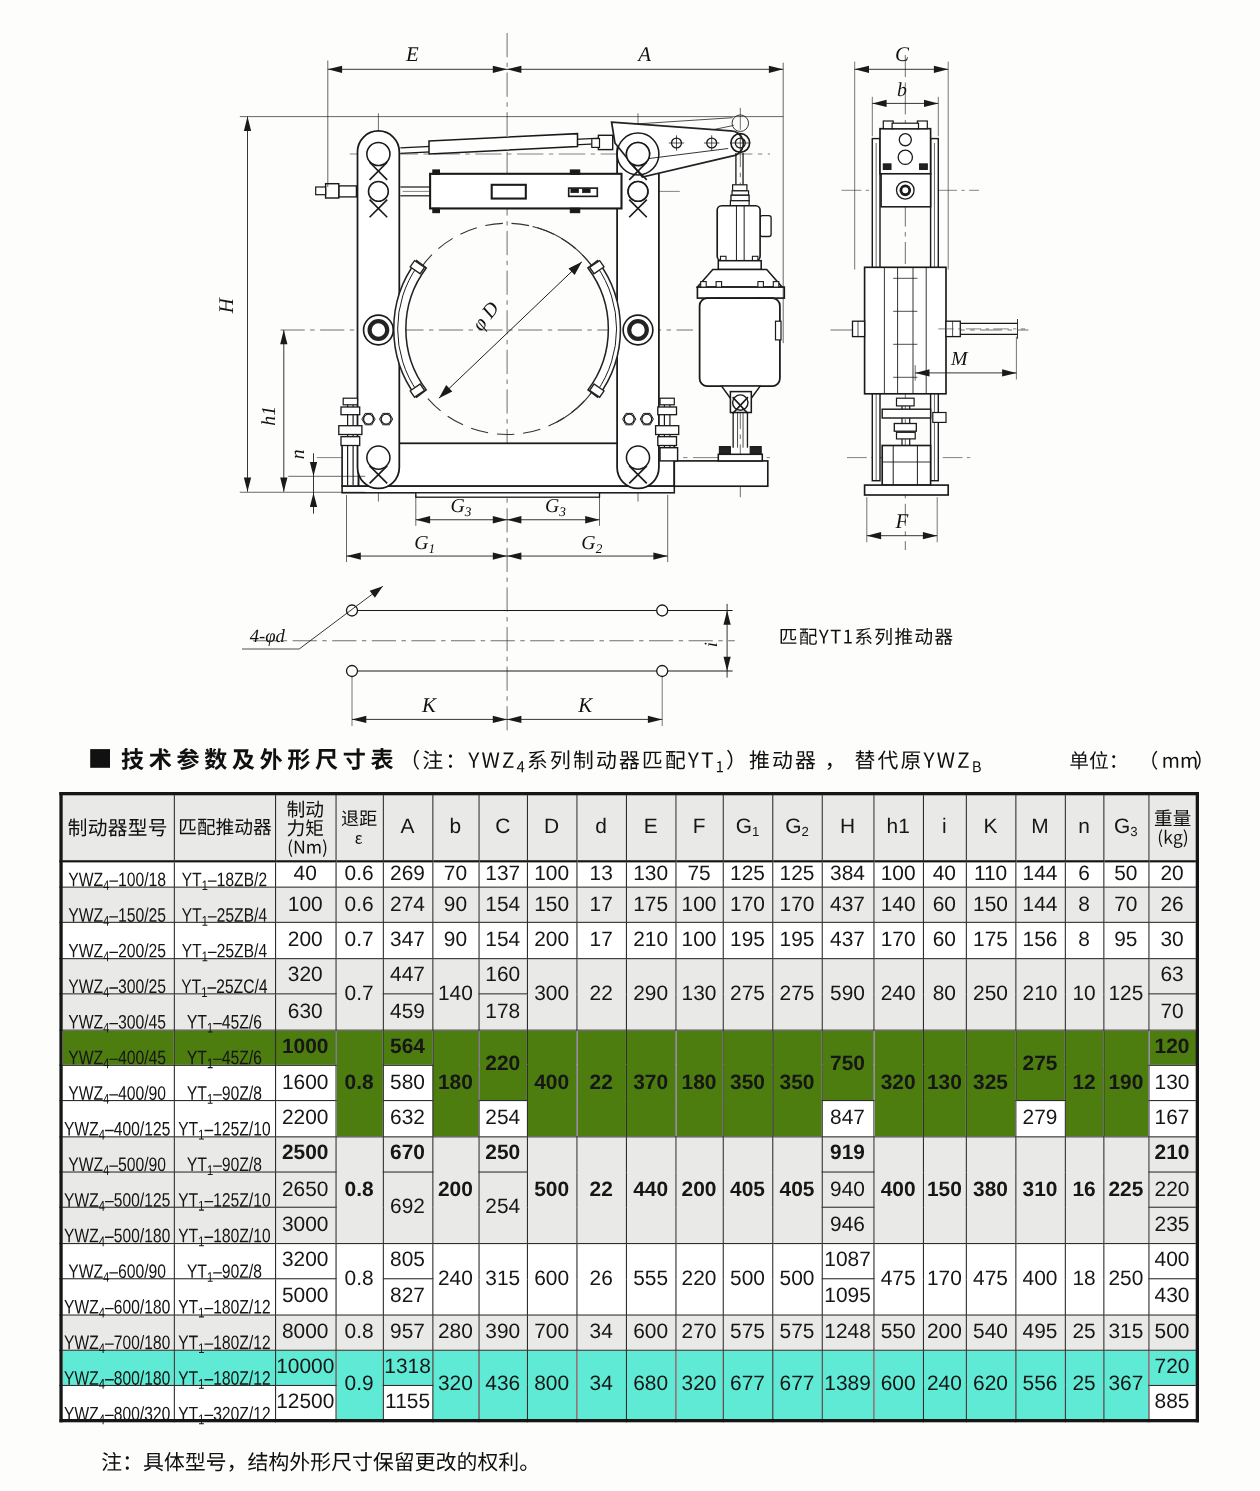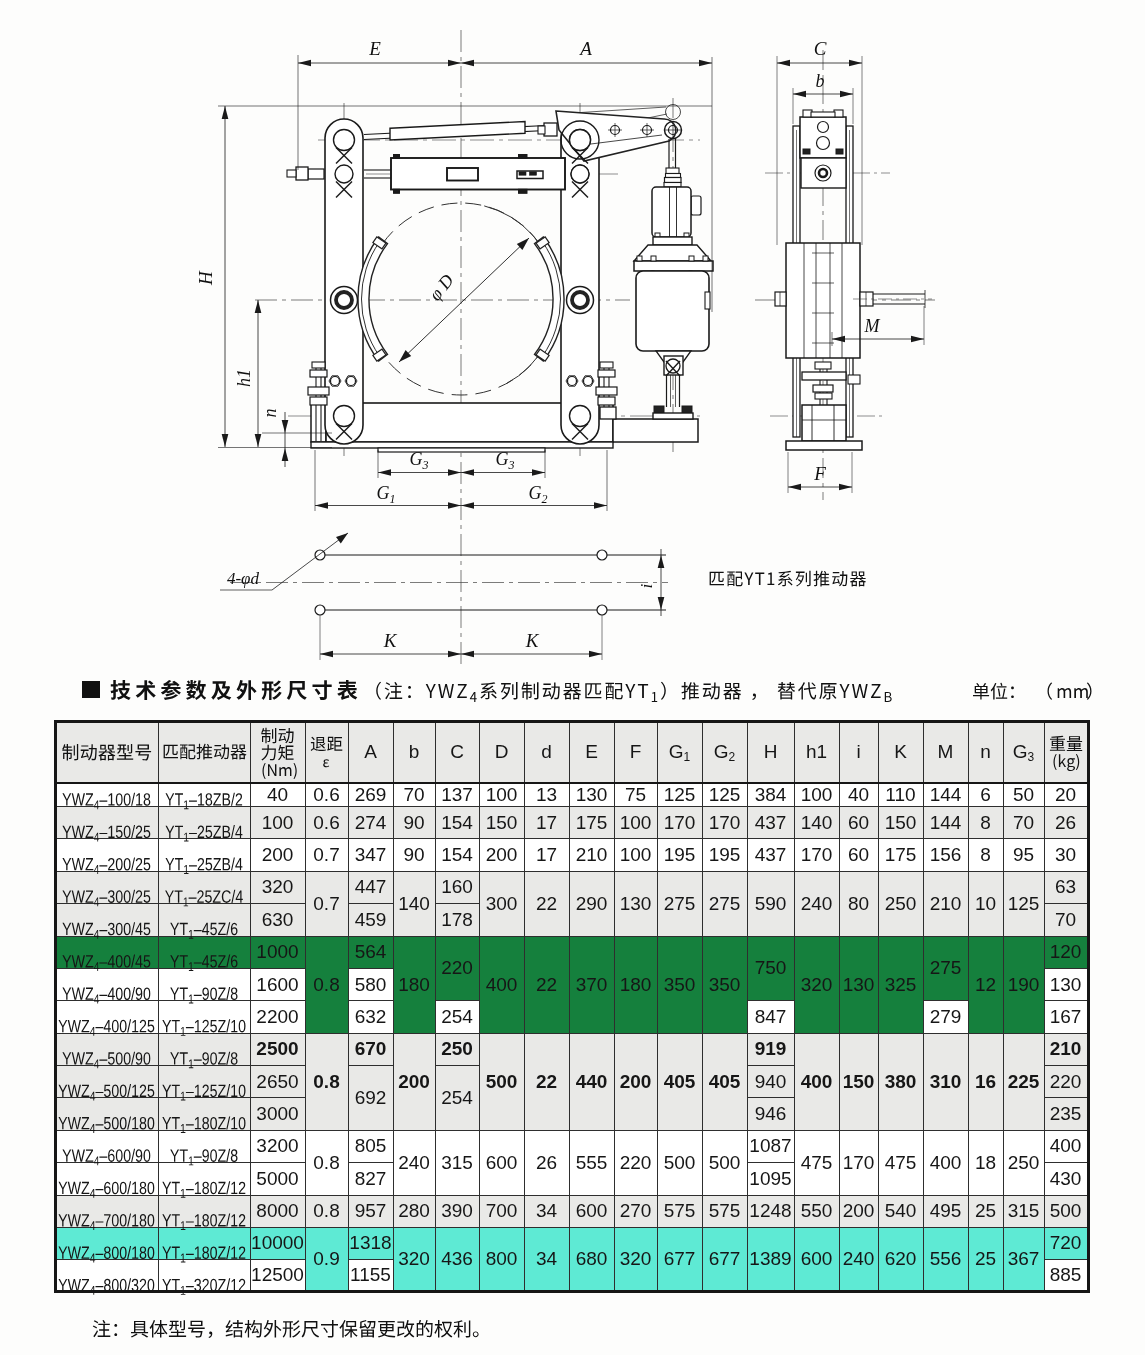--- a/index.html
+++ b/index.html
@@ -154,21 +154,21 @@
         <td>63</td>
       </tr>
 <tr style="height:32.375px;background:#e9e9e7;">
         <td></td>
         <td></td>
         <td>630</td>
         <td>459</td>
         <td>178</td>
         <td>70</td>
       </tr>
-<tr style="height:32.375px;background:#15803d;">
+<tr style="height:32.375px;background:#4d7c0f;font-weight:bold;">
         <td></td>
         <td></td>
         <td>1000</td>
         <td rowspan="3">0.8</td>
         <td>564</td>
         <td rowspan="3">180</td>
         <td rowspan="2">220</td>
         <td rowspan="3">400</td>
         <td rowspan="3">22</td>
         <td rowspan="3">370</td>

